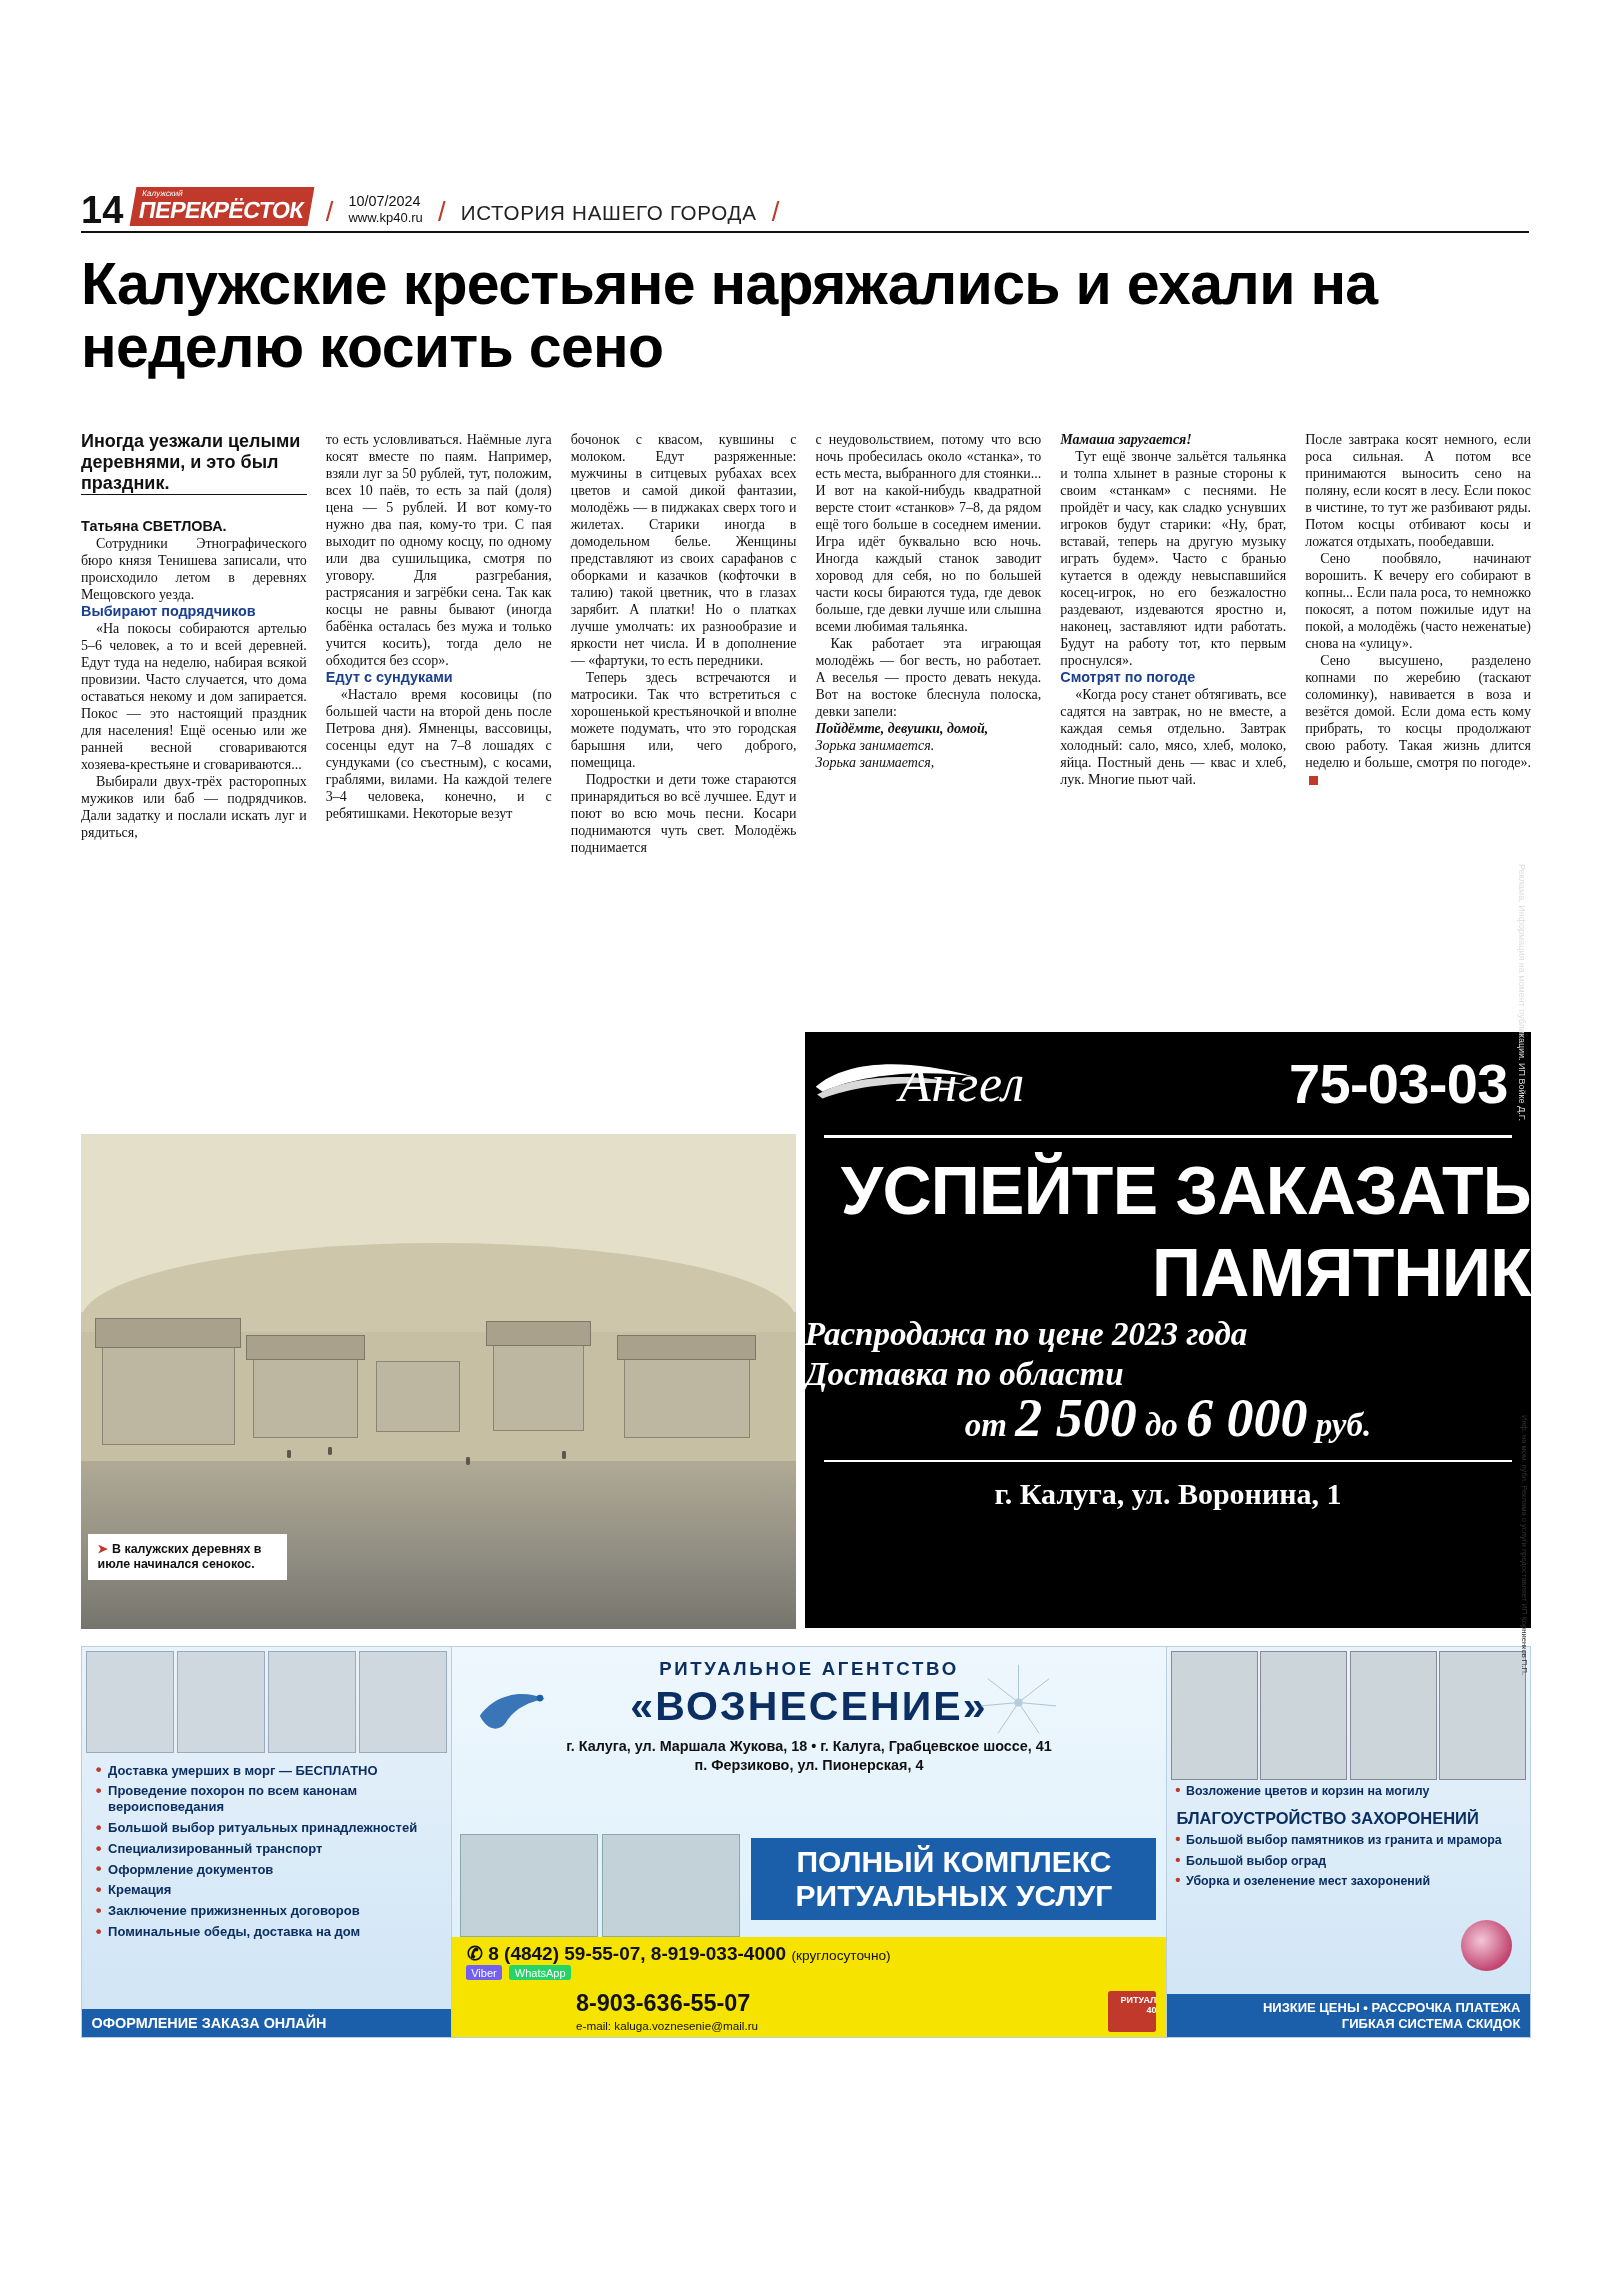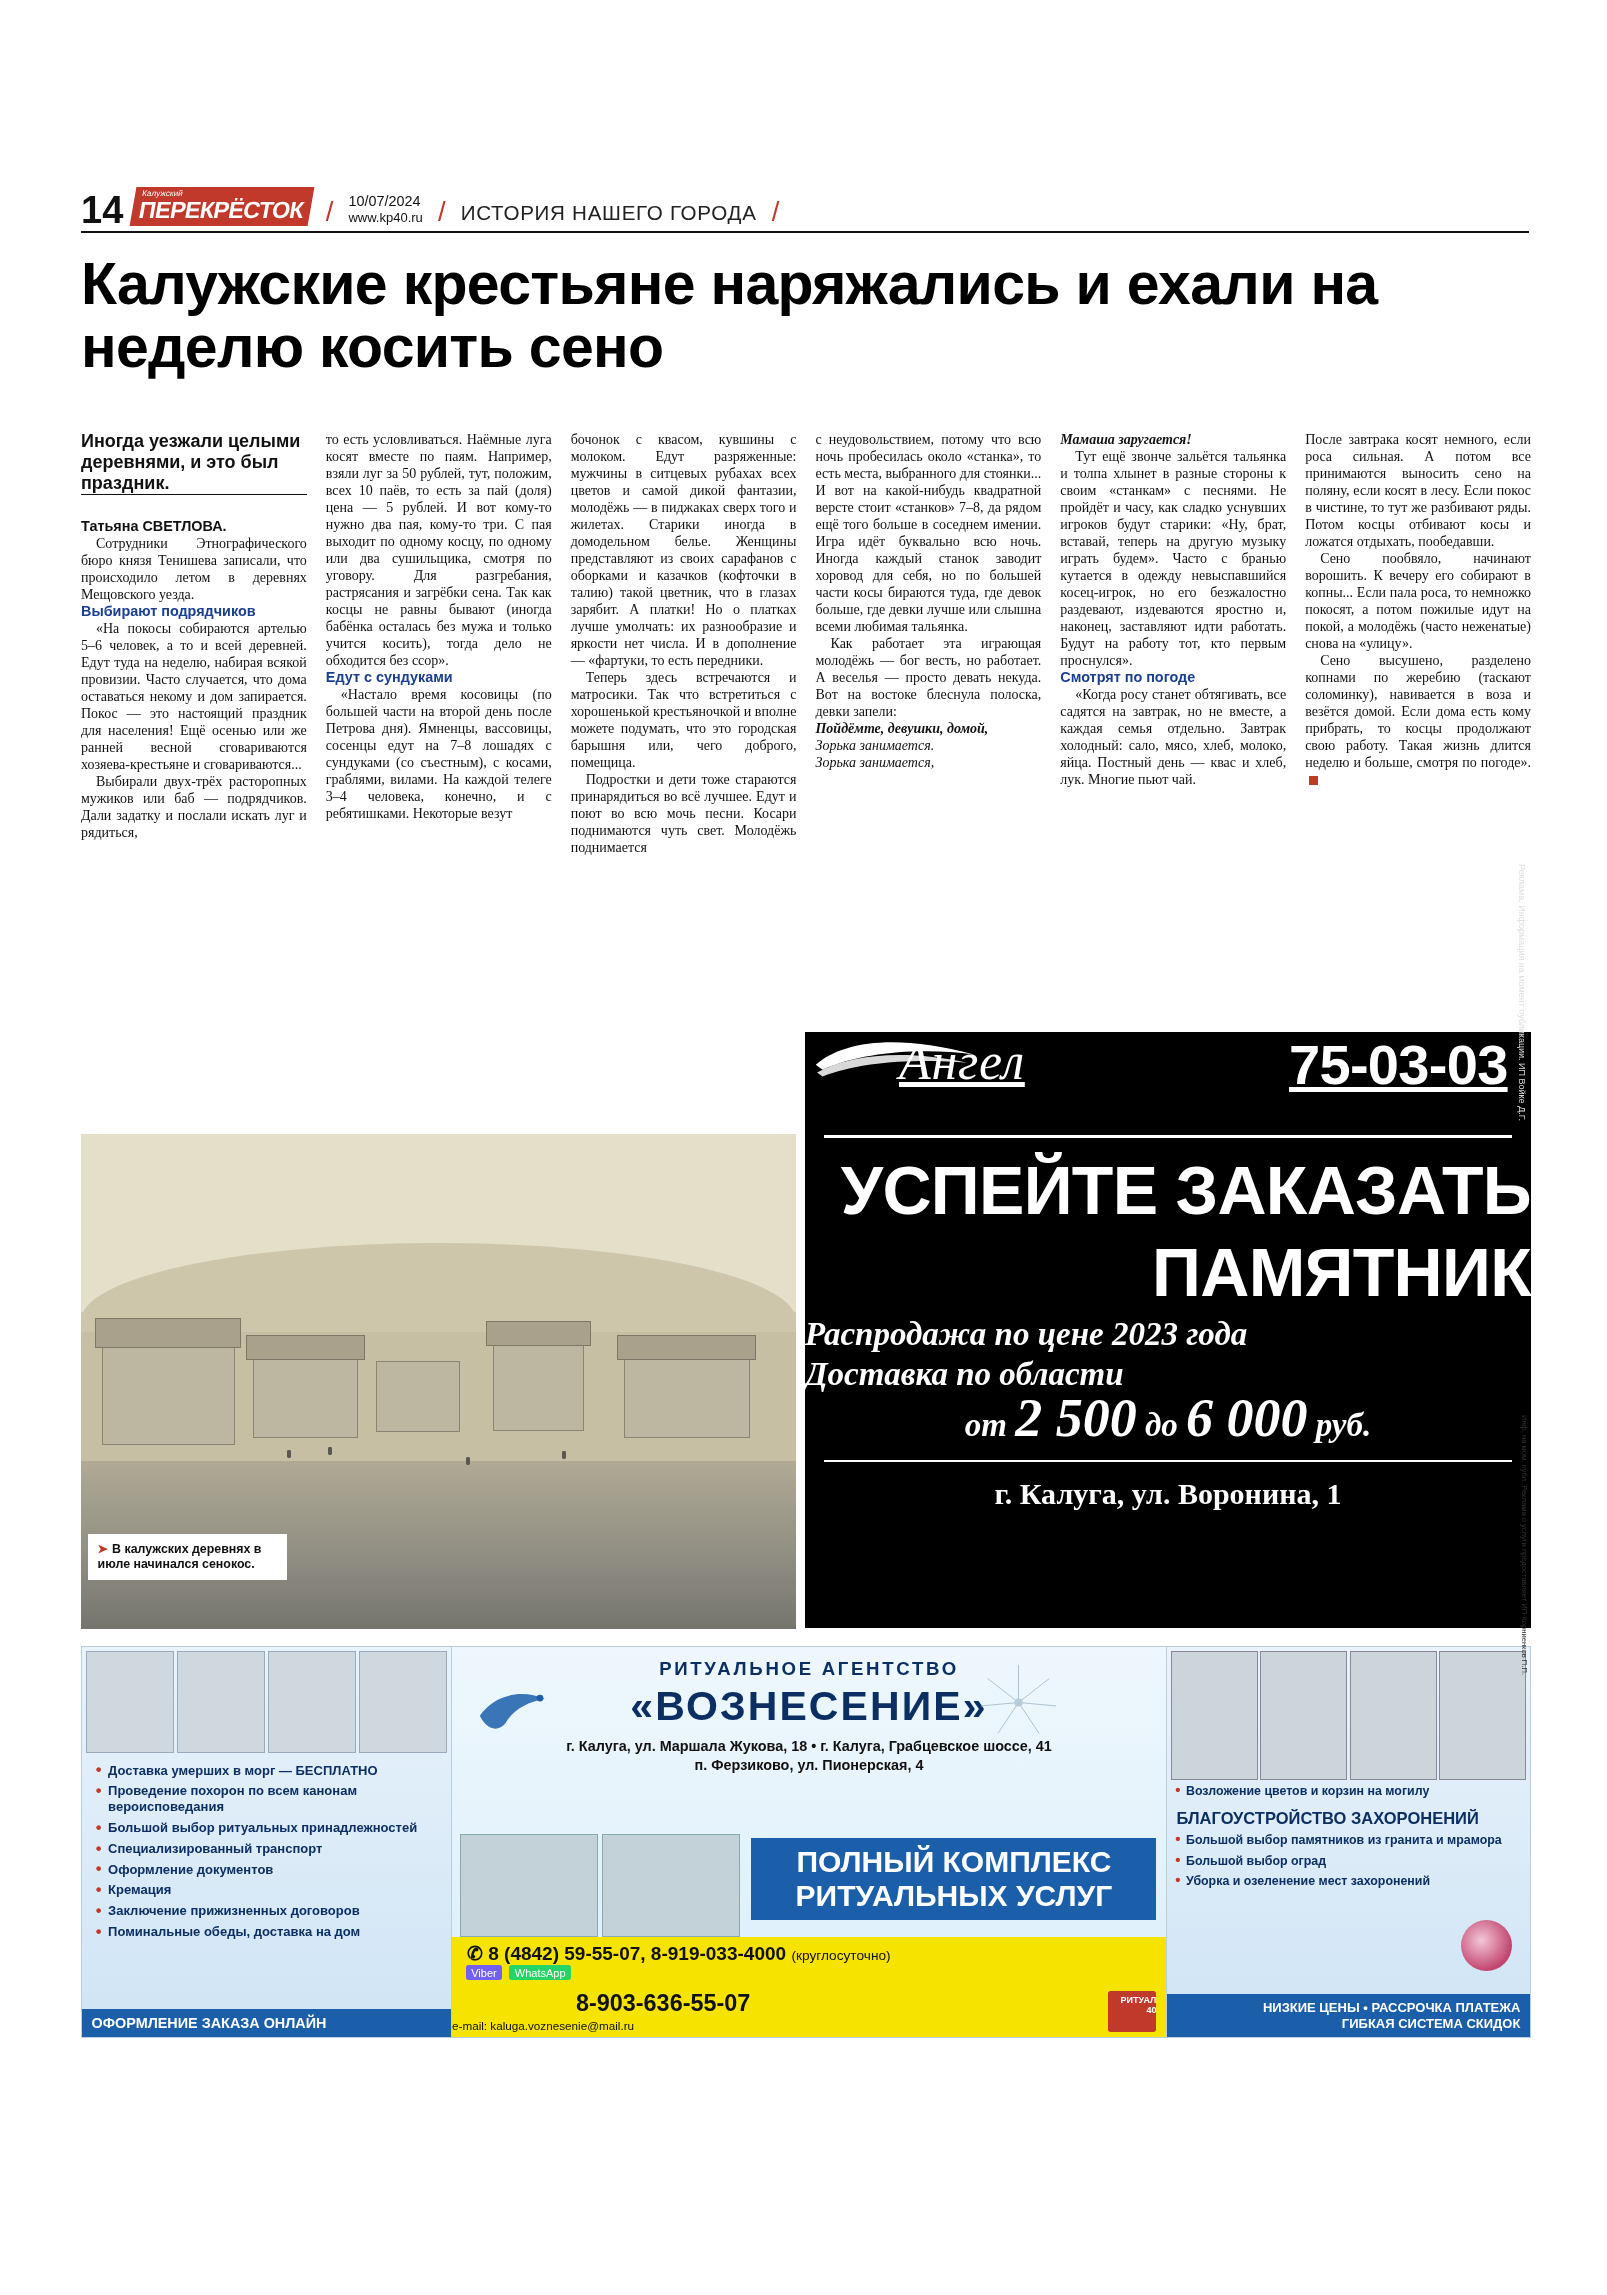--- a/index.html
+++ b/index.html
@@ -199,23 +199,22 @@
   .ad-angel {
     position:absolute;
     left:805px; top:1032px;
     width:726px; height:596px;
     background:#000;
     color:#fff;
   }
   .angel-top {
     position:relative;
     height:103px;
-    display:flex; justify-content:space-between;
+    display:flex; align-items:center; justify-content:space-between;
     padding:0 23.4px 0 18px;
-    text-decoration:underline;
   }
   .angel-word {
     font-family:"Liberation Serif", serif;
     font-style:italic;
     font-size:52px;
     color:#fff;
     letter-spacing:0.7px;
     position:relative;
   }
   .angel-phone {
@@ -375,21 +374,21 @@
     font-family:"Liberation Sans", sans-serif;
   }
   .ad-mid .phone-l1 {
     font-weight:bold; font-size:19px; color:#111; padding-left:15px;
   }
   .ad-mid .phone-l1 .round { font-weight:normal; font-size:13.7px; }
   .ad-mid .phone-l2 {
     font-weight:bold; font-size:23.4px; color:#111; padding-left:124px; margin-top:10px;
   }
   .ad-mid .email {
-    font-size:11.7px; color:#111; margin-top:1.4px;
+    font-size:11.7px; color:#111; padding-left:124px; margin-top:1.4px;
   }
   .badge-viber {
     display:inline-block; background:#7360f2; color:#fff;
     font-size:11px; border-radius:2.7px; padding:1.4px 5.5px; margin-left:13.7px;
   }
   .badge-wa {
     display:inline-block; background:#25d366; color:#fff;
     font-size:11px; border-radius:2.7px; padding:1.4px 5.5px; margin-left:4.1px;
   }
   .ritual40 {

